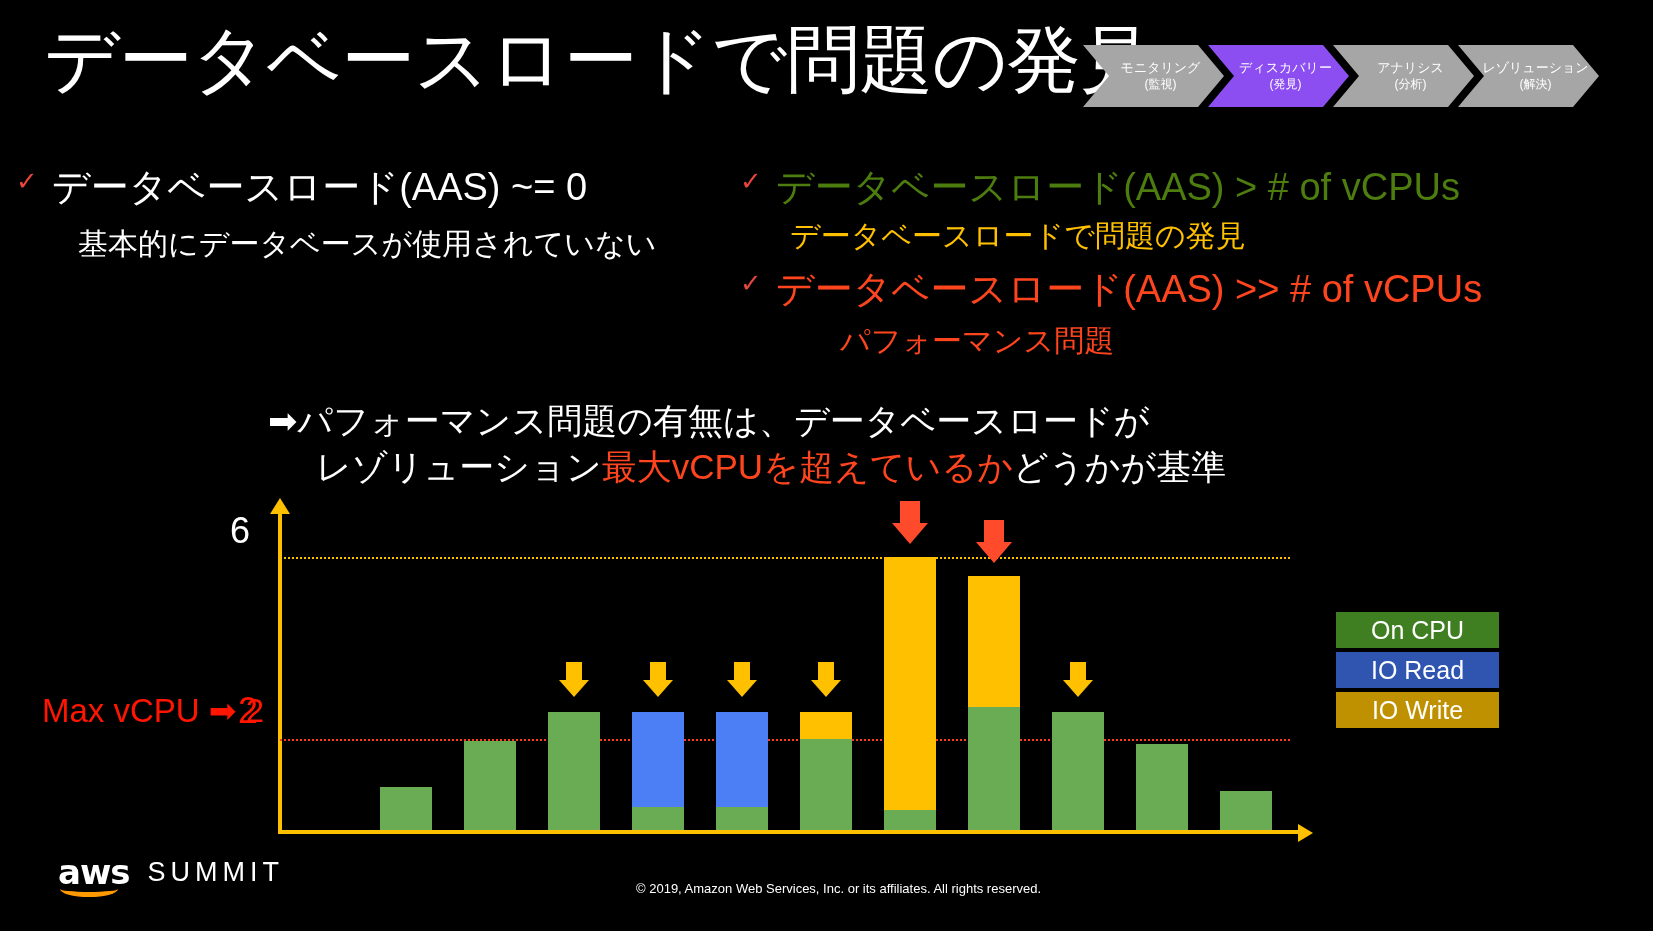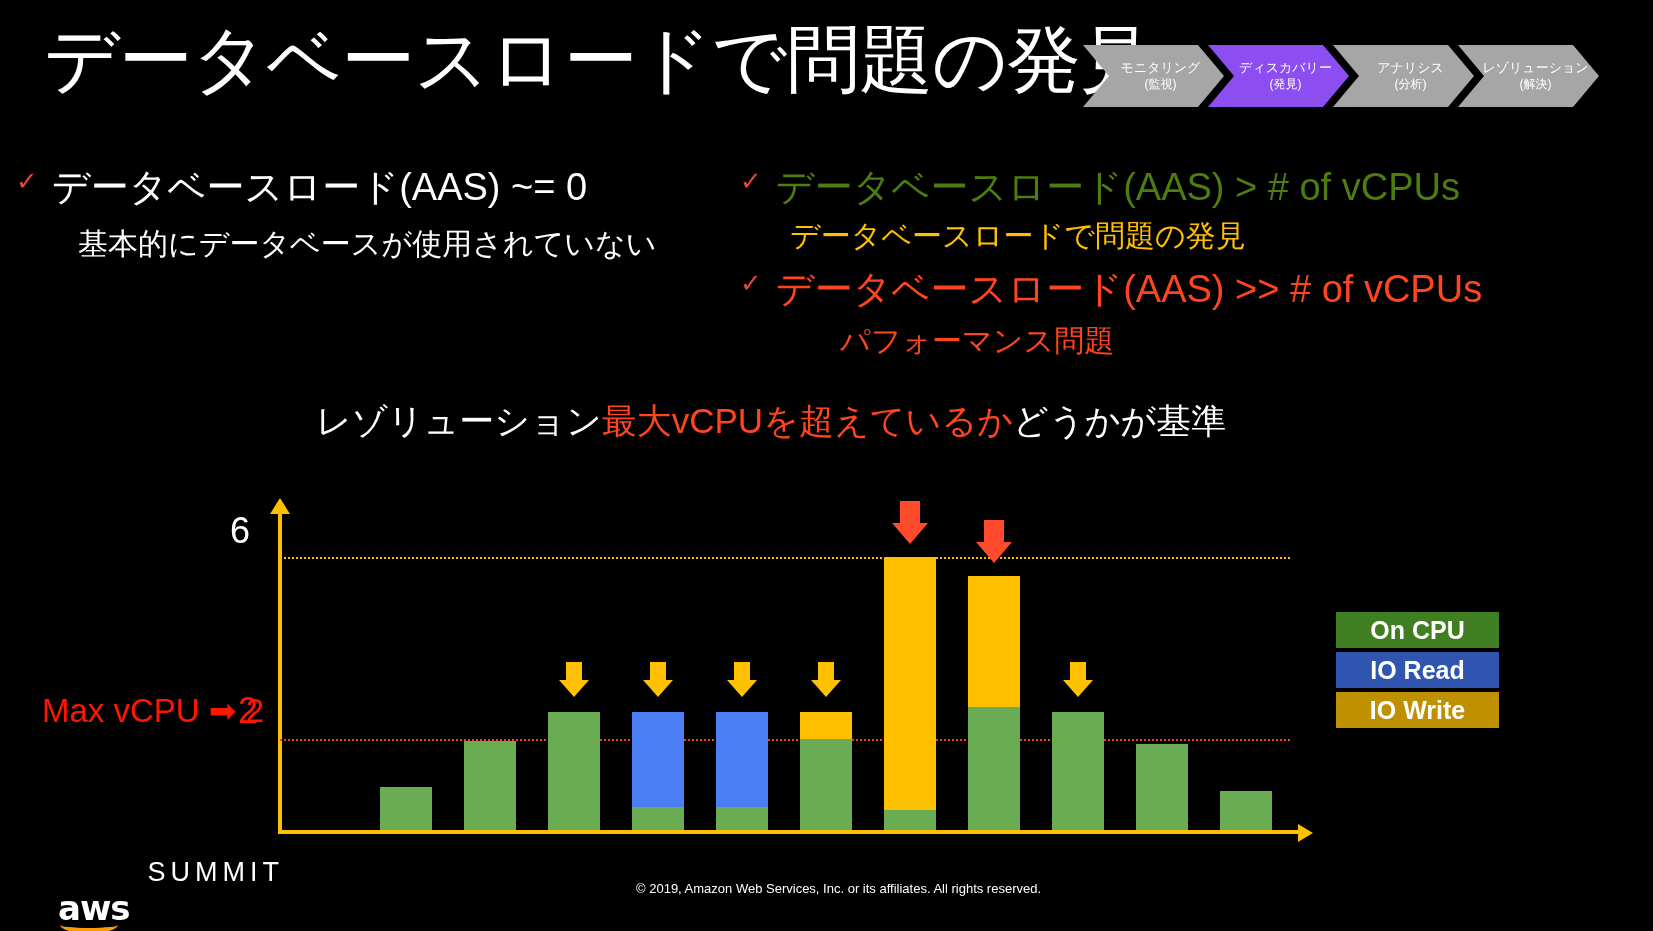--- a/index.html
+++ b/index.html
@@ -114,32 +114,32 @@
     border-left-style: solid; border-right-style: solid;
     border-left-color: transparent; border-right-color: transparent;
     border-top-style: solid;
   }
   .dn-arrow.small .shaft { width: 16px; height: 18px; background: #FFC000; }
   .dn-arrow.small .head  { border-left-width: 15px; border-right-width: 15px; border-top-width: 17px; border-top-color: #FFC000; }
   .dn-arrow.big .shaft   { width: 20px; height: 22px; background: #FF4B2B; }
   .dn-arrow.big .head    { border-left-width: 18px; border-right-width: 18px; border-top-width: 21px; border-top-color: #FF4B2B; }
 
   
-  #legend { position: absolute; left: 1336px; top: 612px; width: 163px; font-weight: bold; }
+  #legend { position: absolute; left: 1336px; top: 612px; width: 163px; }
   .leg-item {
     height: 36px; margin-bottom: 4px;
     display: flex; align-items: center; justify-content: center;
     color: #ffffff; font-size: 25px; line-height: 1;
   }
 
   
   #aws-logo { position: absolute; left: 58px; top: 855px; display: flex; align-items: flex-start; }
   #aws-logo .aws-mark {
     position: relative; color: #ffffff; font-size: 34px; line-height: 1;
-    font-weight: bold; letter-spacing: -1px; font-family: "DejaVu Sans", sans-serif; margin-top: 36px;
+    font-weight: bold; letter-spacing: -1px; font-family: "DejaVu Sans", sans-serif;
   }
   #aws-logo .smile {
     position: absolute; left: 2px; top: 26px; width: 58px; height: 16px;
     border-bottom: 5px solid #FF9900; border-radius: 0 0 50% 50%;
   }
   #aws-logo .summit-word {
     color: #ffffff; font-size: 27px; line-height: 1; letter-spacing: 5px;
     margin-left: 18px; margin-top: 4px;
   }
   #copyright {
@@ -185,20 +185,23 @@
   </div>
   <div class="subtext" id="sub-r1">データベースロードで問題の発見</div>
 
   <div class="bullet-row" id="bullet-r2">
     <span class="chk">✓</span>
     <span class="btext">データベースロード(AAS) &gt;&gt; # of vCPUs</span>
   </div>
   <div class="subtext" id="sub-r2">パフォーマンス問題</div>
 
   <div class="concl">
+    <div class="line">
+      <span class="arrow-glyph">➡</span><span>パフォーマンス問題の有無は、データベースロードが</span>
+    </div>
     <div class="line line2">
       <span>レゾリューション</span><span class="hl">最大vCPUを超えているか</span><span>どうかが基準</span>
     </div>
   </div>
 
   <div id="chart">
     <div class="axis-y-head"></div>
     <div class="axis-y"></div>
     <div class="axis-x"></div>
     <div class="axis-x-head"></div>

